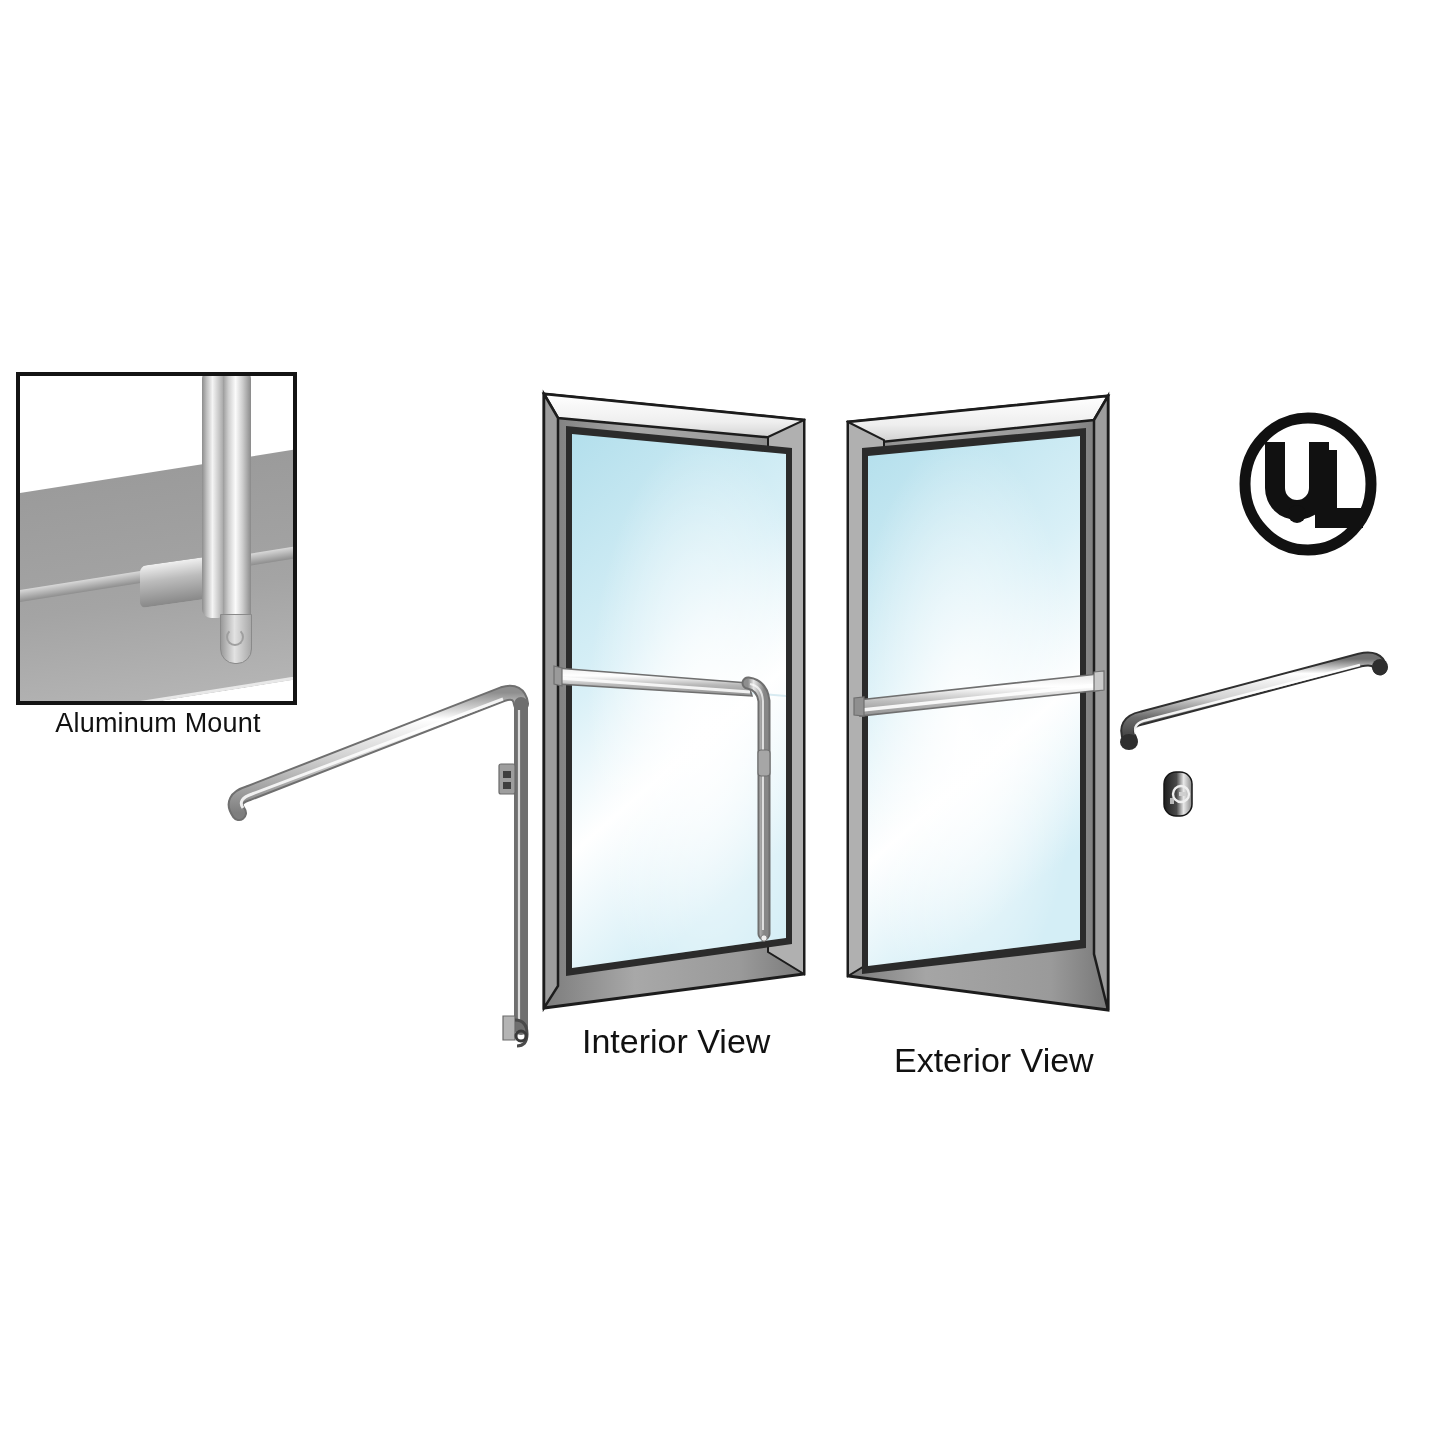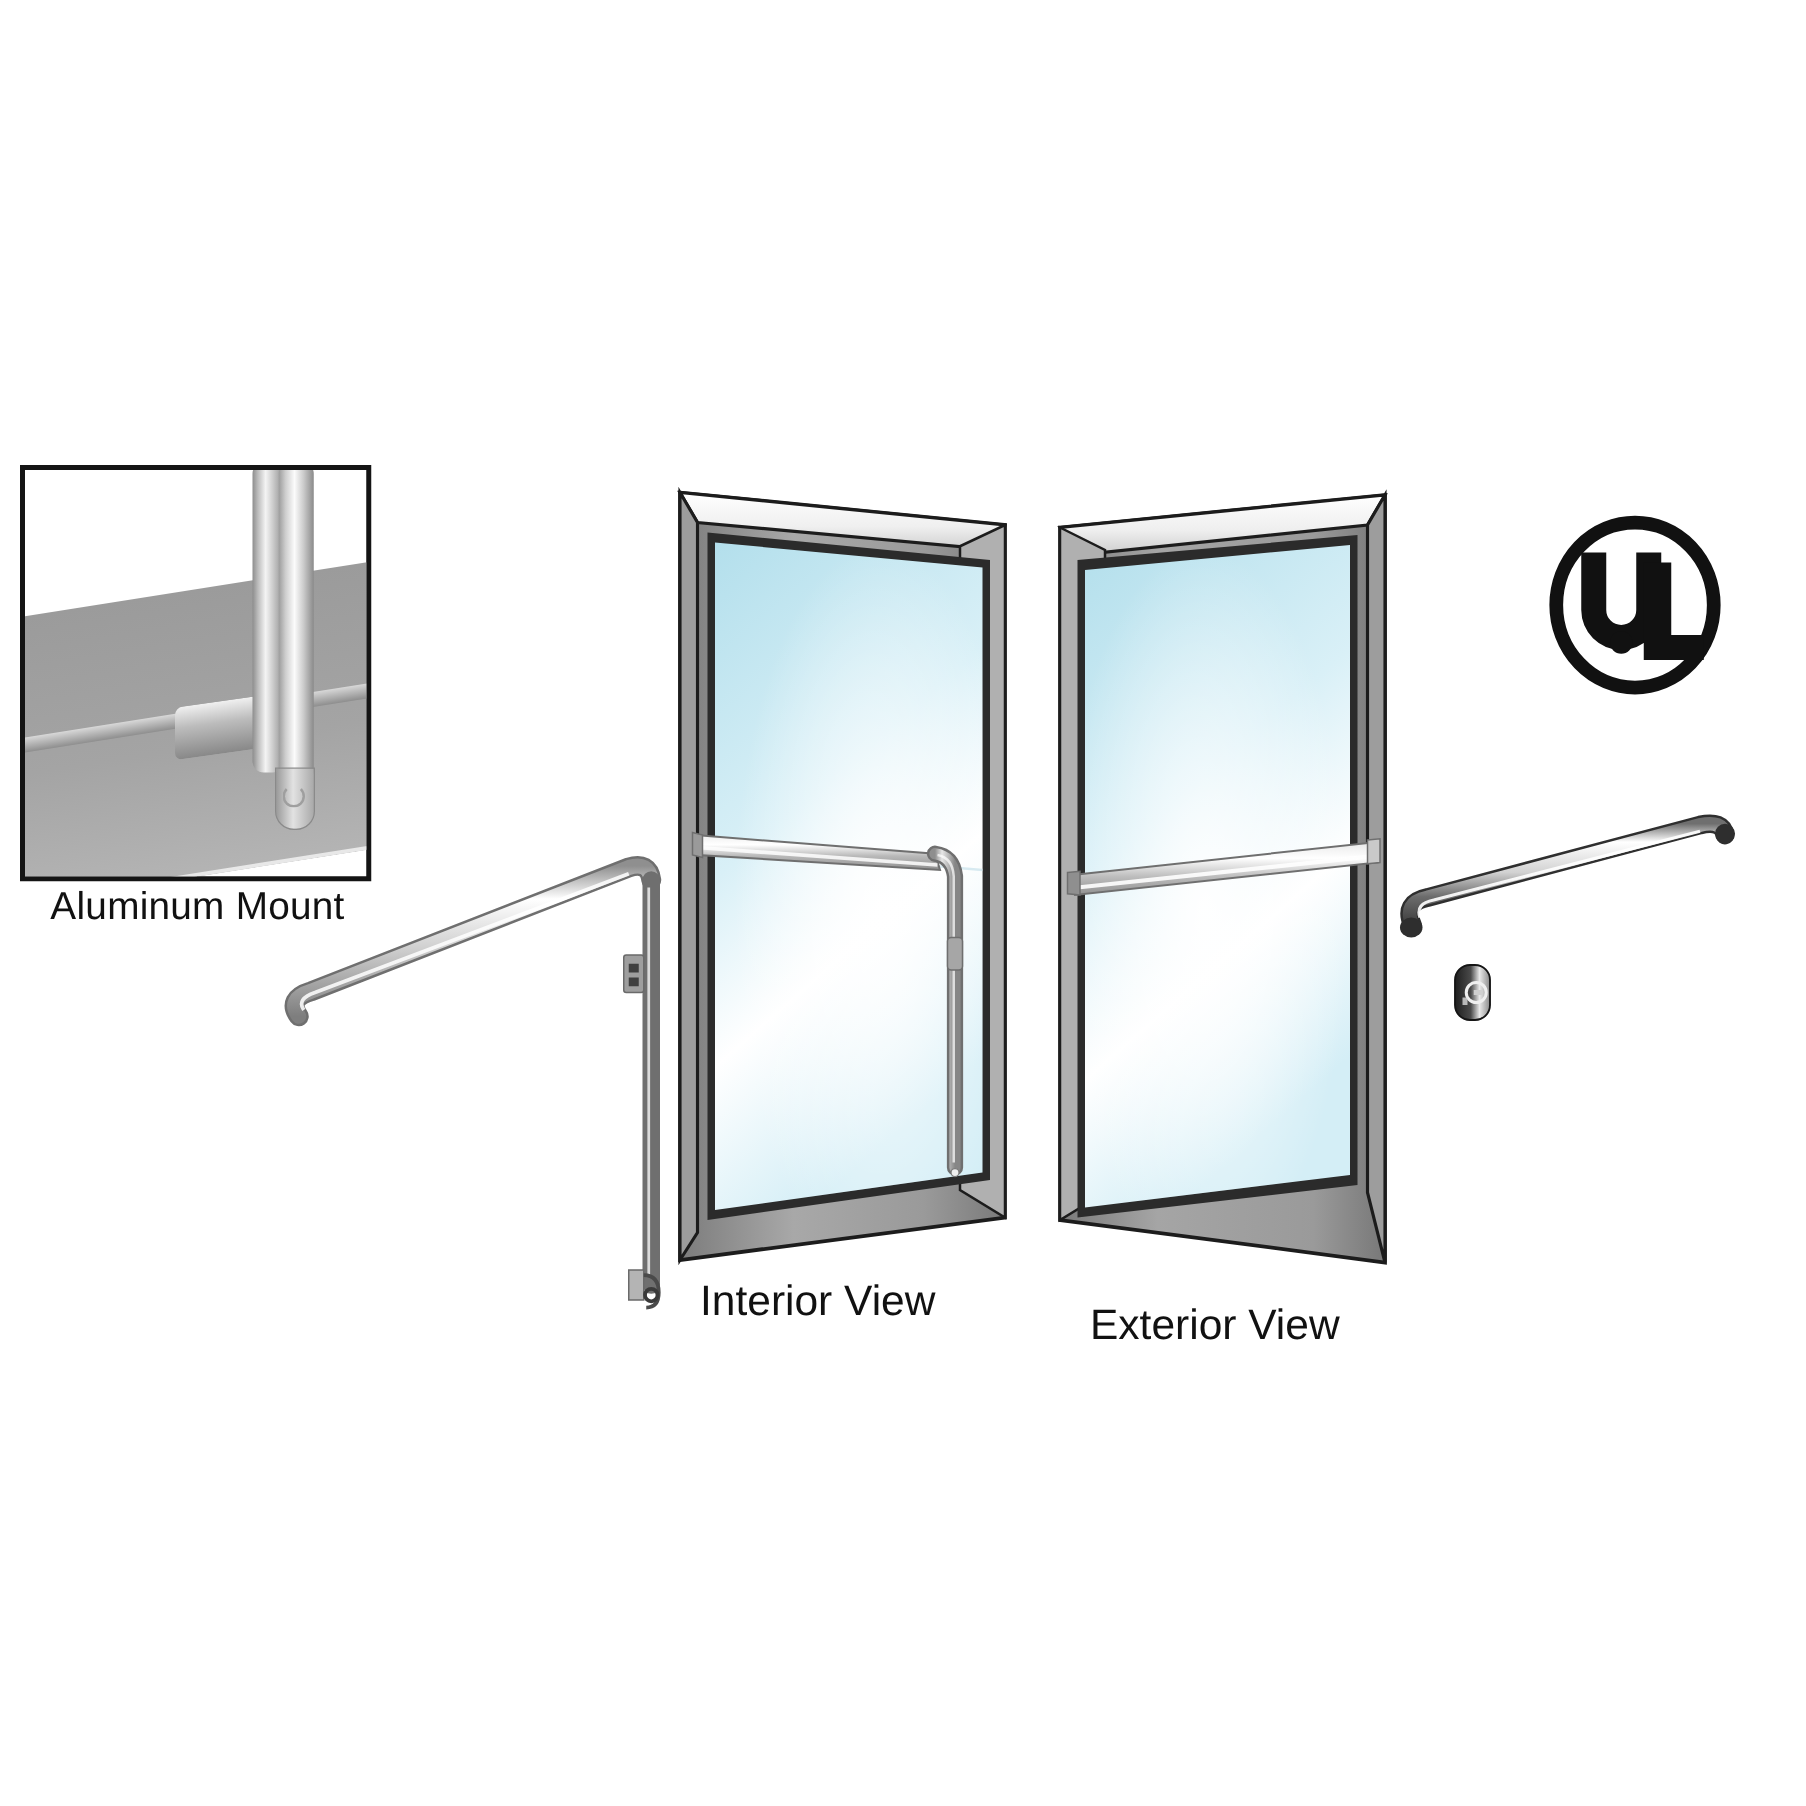--- a/index.html
+++ b/index.html
@@ -23,32 +23,32 @@
   #detail-rod-b{left:203px;top:-6px;width:28px;height:255px;
        background:linear-gradient(90deg,#9c9c9c 0%,#cfcfcf 20%,#fbfbfb 45%,#cdcdcd 70%,#8a8a8a 100%);}
   #detail-latch-foot{left:200px;top:238px;width:30px;height:48px;border-radius:0 0 15px 15px;
        background:linear-gradient(90deg,#9a9a9a,#e2e2e2 45%,#a9a9a9);border:1px solid #8a8a8a;}
   #detail-latch-hole{position:absolute;left:206px;top:252px;width:14px;height:14px;
        border-radius:50%;border:2px solid #9f9f9f;border-top-color:transparent;}
   #detail-strike{position:absolute;left:120px;top:185px;width:68px;height:42px;border-radius:6px;
        background:linear-gradient(180deg,#f0f0f0,#bcbcbc 40%,#888 100%);
        transform:skewY(-8deg);border-right:5px solid #4a4a4a;}
   #detail-caption{position:absolute;left:8px;top:708px;width:300px;text-align:center;
-       font-size:31px;line-height:1.12;color:#111;letter-spacing:.2px;}
+       font-size:27px;line-height:1.12;color:#111;letter-spacing:.2px;}
 
   
   #ul-mark{position:absolute;left:1237px;top:410px;width:142px;height:148px;}
 
   
   .door{position:absolute;}
   .door svg{display:block;overflow:visible;}
   #door-interior{left:536px;top:378px;width:280px;height:640px;}
   #door-exterior{left:836px;top:378px;width:280px;height:640px;}
 
-  .view-label{position:absolute;font-size:34px;color:#111;white-space:nowrap;}
+  .view-label{position:absolute;font-size:34px;color:#111;white-space:nowrap;margin-left:22px;}
   #label-interior{left:560px;top:1022px;}
   #label-exterior{left:872px;top:1041px;}
 
   
   #exit-device{position:absolute;left:215px;top:668px;width:320px;height:420px;}
   
   #pull-handle{position:absolute;left:1110px;top:640px;width:290px;height:130px;}
   #cylinder-lock{position:absolute;left:1162px;top:770px;width:32px;height:48px;}
 </style>
 </head>

